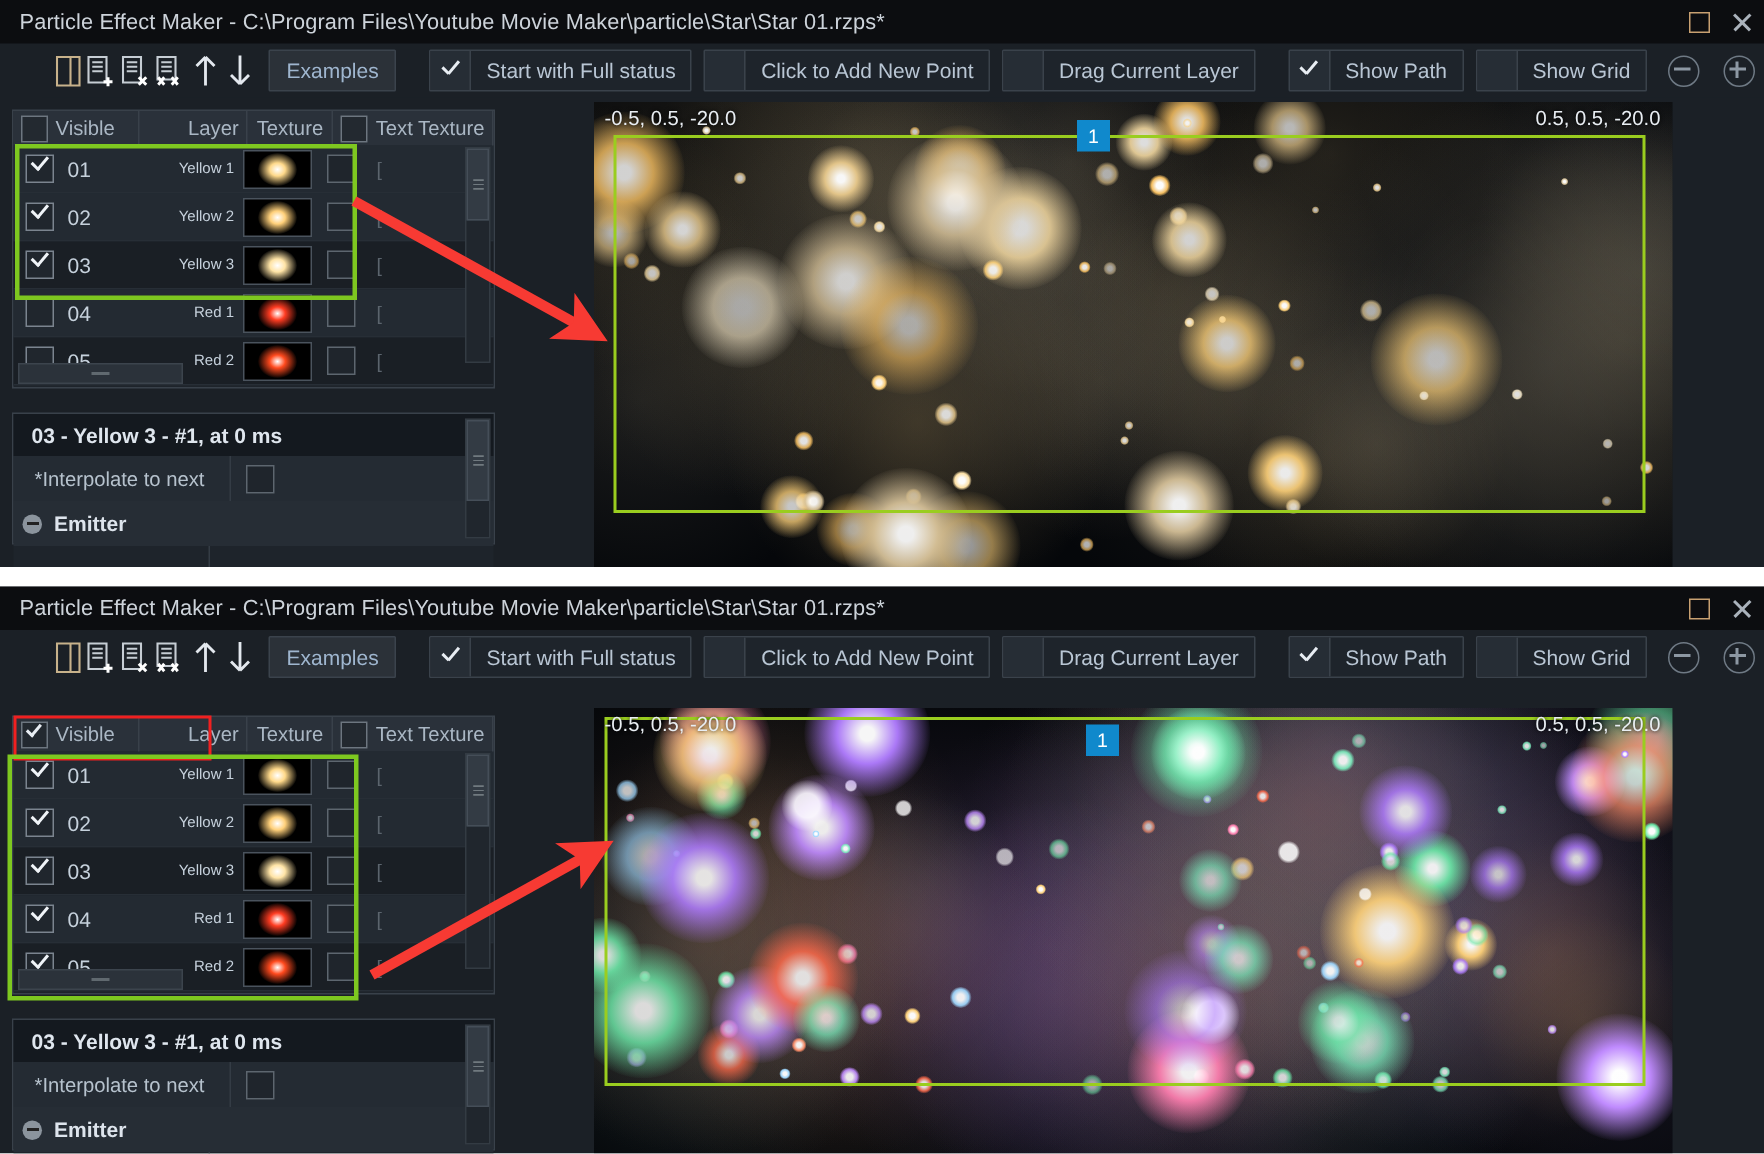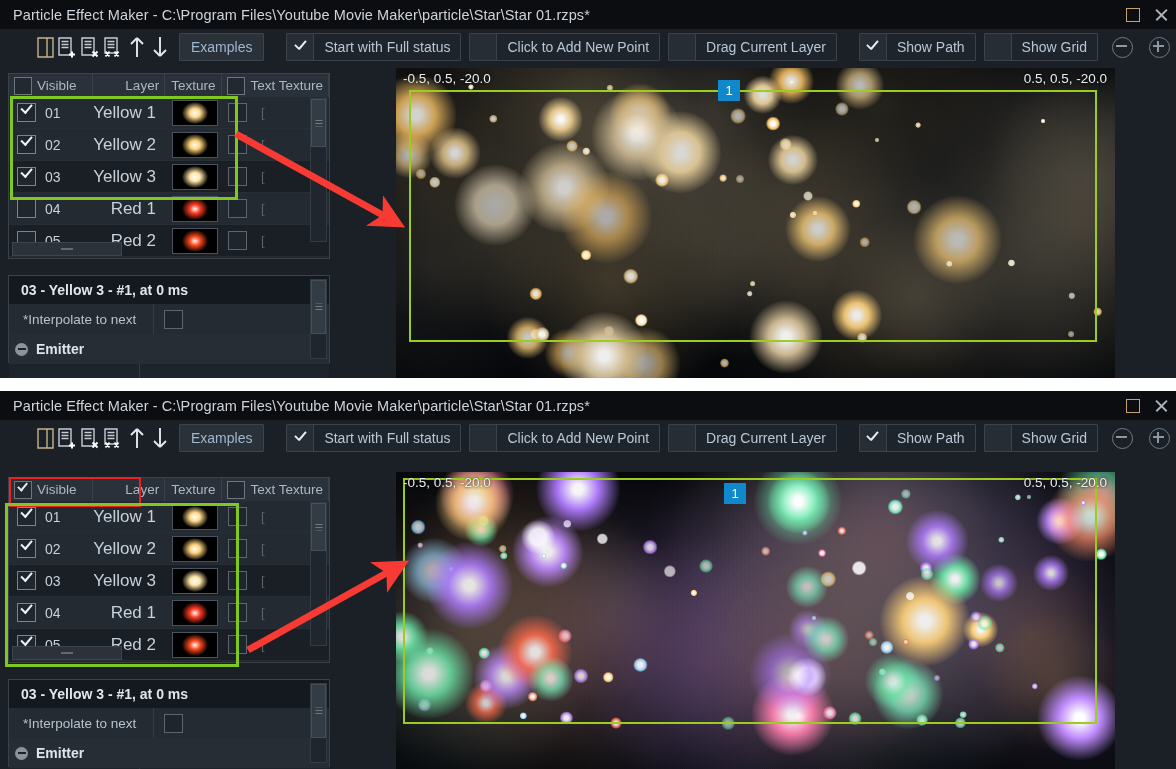--- a/index.html
+++ b/index.html
@@ -52,21 +52,21 @@
   .gh-chk.on:after{content:"";position:absolute;left:4px;top:4px;width:10px;height:2px;background:#e8edf3;transform:rotate(-50deg);}
 
   .lrow{display:flex;height:31px;align-items:stretch;border-bottom:1px solid #272e36;}
   .lrow.alt{background:#232a32;}
   .lrow.dark{background:#1a1f25;}
   .c-vis{width:76px;display:flex;align-items:center;padding-left:8px;}
   .rchk{width:17px;height:17px;border:1.4px solid #7b848f;background:#20262d;position:relative;flex:none;}
   .rchk.on:before{content:"";position:absolute;left:2px;top:6px;width:7px;height:2.2px;background:#f0f4f8;transform:rotate(45deg);}
   .rchk.on:after{content:"";position:absolute;left:4.5px;top:4px;width:11px;height:2.2px;background:#f0f4f8;transform:rotate(-50deg);}
   .c-num{color:#c6d1dc;font-size:14px;margin-left:9px;}
-  .c-layer{width:63px;display:flex;align-items:center;justify-content:flex-end;color:#c6d1dc;font-size:17px;padding-right:15px;}
+  .c-layer{width:63px;display:flex;align-items:center;justify-content:flex-end;color:#c6d1dc;font-size:10px;padding-right:5px;}
   .c-tex{width:48px;display:flex;align-items:center;justify-content:center;}
   .texswatch{width:44px;height:24px;border:1px solid #4a535d;position:relative;overflow:hidden;background:#000;}
   .texdot{position:absolute;left:50%;top:50%;width:26px;height:22px;transform:translate(-50%,-50%);border-radius:50%;}
   .c-ttex{width:36px;display:flex;align-items:center;justify-content:center;}
   .sm-chk{width:17px;height:17px;border:1.4px solid #5d666f;background:#1f252c;}
   .c-more{flex:1;display:flex;align-items:center;padding-left:6px;color:#5b646d;font-size:13px;}
 
   .hscroll{position:absolute;left:3px;bottom:2px;height:12px;width:108px;background:#2b323a;border:1px solid #3c444d;}
   .hscroll:after{content:"";position:absolute;left:50%;top:5px;transform:translateX(-50%);width:12px;height:2px;background:#60696f;}
   .vscroll{position:absolute;right:2px;top:24px;width:15px;bottom:16px;background:#20262d;border:1px solid #333b43;}

